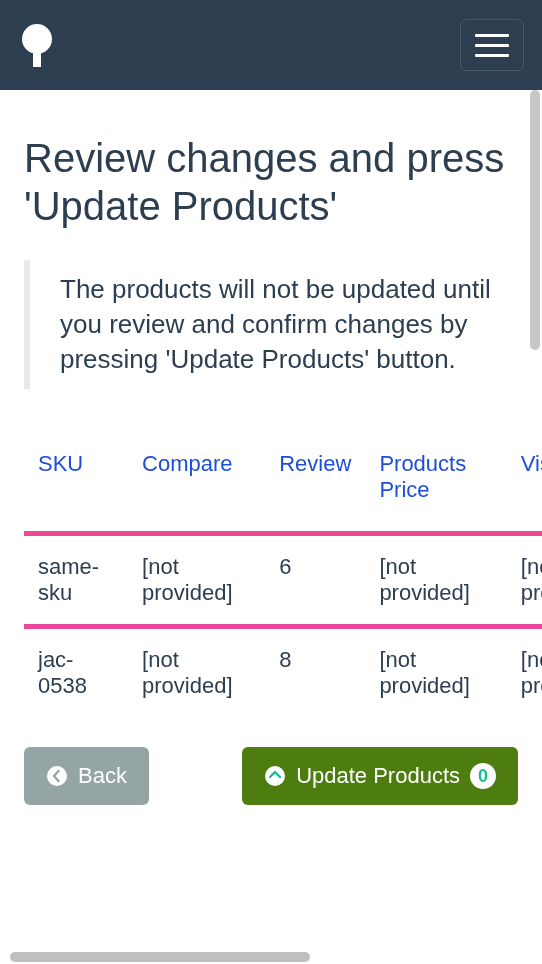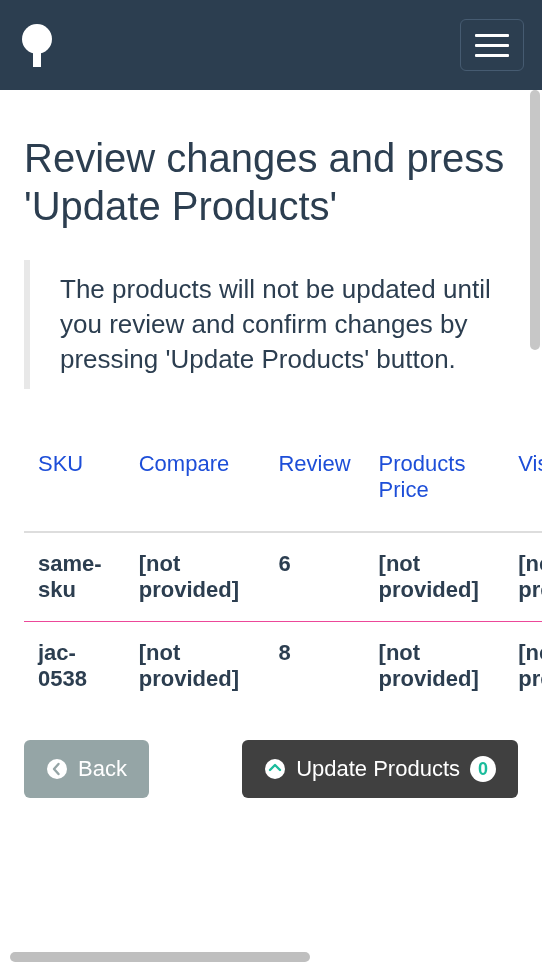--- a/index.html
+++ b/index.html
@@ -79,23 +79,22 @@
   text-align: left;
   font-weight: 500;
   color: #1d4ed8;
   padding: 12px 14px 28px 14px;
   vertical-align: top;
   border-bottom: 2px solid #ddd;
 }
 td {
   padding: 18px 14px 18px 14px;
   vertical-align: top;
-  border-top: 1px solid #ec4899;
-  color: #2c3e50;
-  font-weight: bold;
+  border-top: 5px solid #ec4899;
+  color: #2c3e50;
 }
 .button-row {
   display: flex;
   justify-content: space-between;
   gap: 16px;
   margin-top: 30px;
   margin-bottom: 10px;
 }
 .btn {
   display: inline-flex;
@@ -104,21 +103,21 @@
   gap: 10px;
   border: none;
   border-radius: 6px;
   padding: 16px 22px;
   font-size: 22px;
   font-weight: 500;
   cursor: pointer;
   color: #fff;
 }
 .btn-back { background: #95a5a6; }
-.btn-update { background: #404040; }
+.btn-update { background: #4d7c0f; }
 .btn .badge {
   background: #fff;
   color: #1abc9c;
   border-radius: 14px;
   min-width: 26px;
   height: 26px;
   display: inline-flex;
   align-items: center;
   justify-content: center;
   font-size: 18px;

